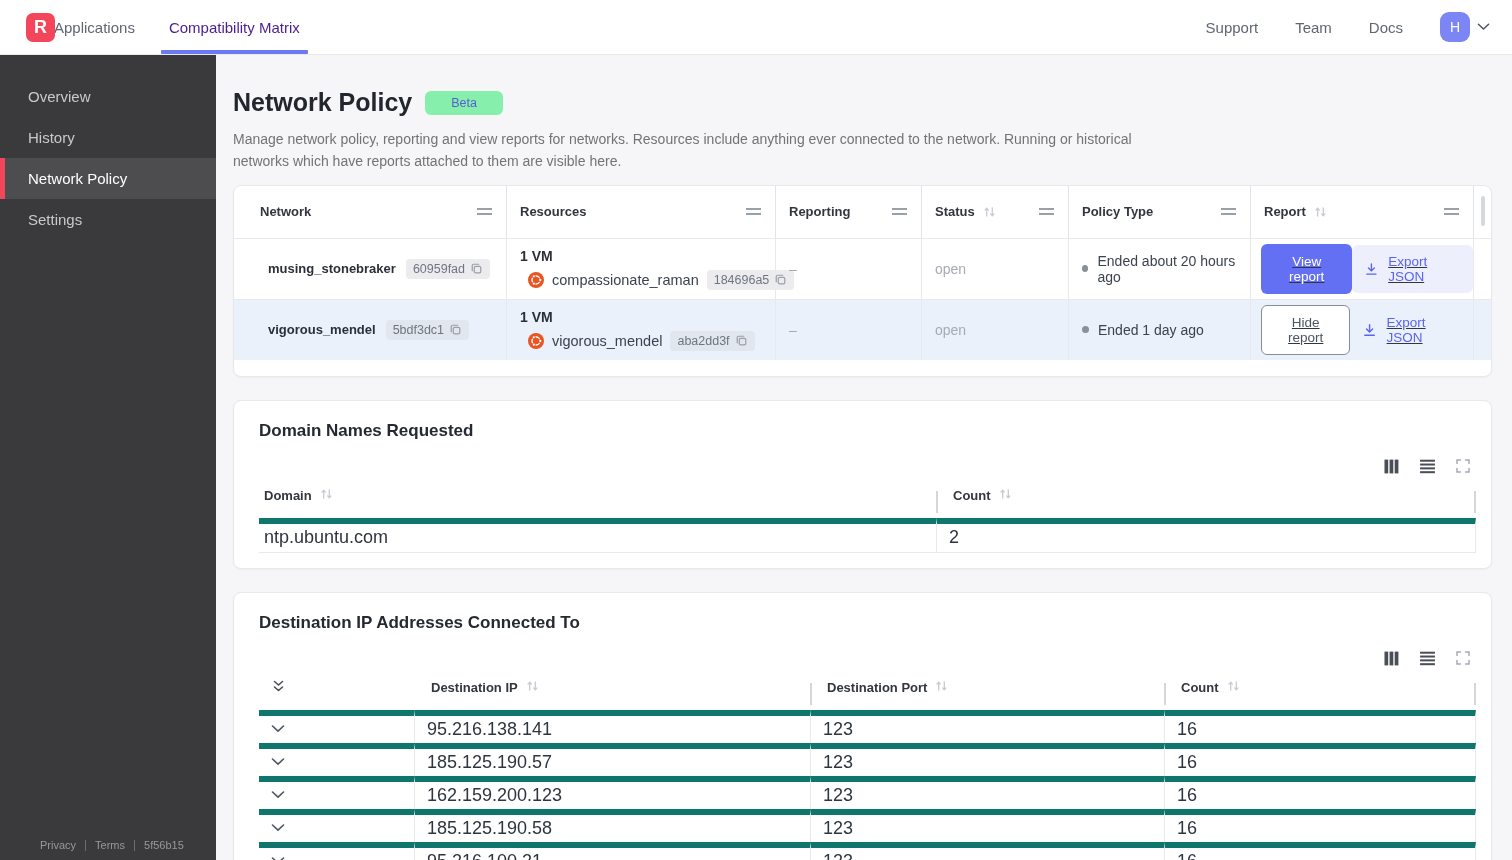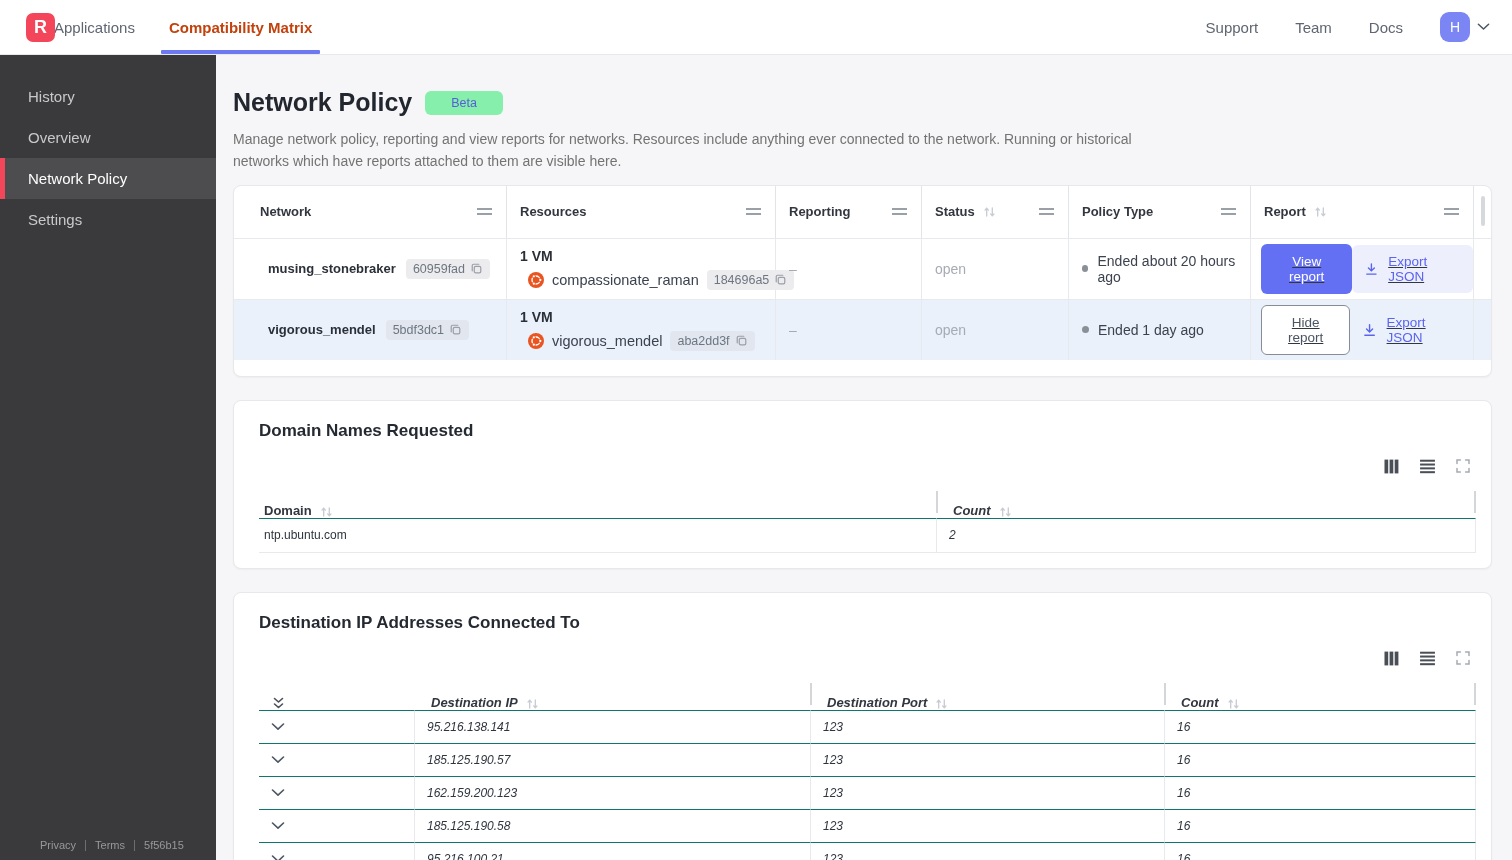--- a/index.html
+++ b/index.html
@@ -7,21 +7,21 @@
               font-family:"Liberation Sans", sans-serif; color:#32363e; }
 
   
   .navbar { position:relative; height:55px; background:#fff; border-bottom:1px solid #e7e8ea;
             display:flex; align-items:center; }
   .logo { position:absolute; left:26px; top:13px; width:29px; height:29px; background:#f4465a;
           border-radius:7px; color:#fff; font-weight:bold; font-size:18px;
           display:flex; align-items:center; justify-content:center; cursor:pointer; }
   .nav-tabs { display:flex; align-items:center; gap:34px; margin-left:54px; }
   .nav-tab { font-size:15px; color:#5f6671; cursor:pointer; padding:18px 0; }
-  .nav-tab.active { color:#c2410c; font-weight:bold; position:relative; }
+  .nav-tab.active { color:#4c1d95; font-weight:normal; position:relative; }
   .nav-tab.active::after { content:""; position:absolute; left:-8px; right:-8px; bottom:0;
                            height:4px; background:#6d79f0; border-radius:1px; }
   .nav-right { margin-left:auto; display:flex; align-items:center; gap:37px; padding-right:22px; }
   .nav-link { font-size:15px; color:#5f6671; cursor:pointer; }
   .avatar-wrap { display:flex; align-items:center; gap:7px; cursor:pointer; }
   .avatar { width:30px; height:30px; border-radius:9px; background:#7b85f4; color:#fff;
             font-size:14px; display:flex; align-items:center; justify-content:center; }
 
   
   .sidebar { position:fixed; left:0; top:55px; width:216px; height:805px; background:#3a3a3c;
@@ -82,35 +82,35 @@
                   background:#d7d8dc; border-radius:2px; cursor:pointer; }
 
   
   .card-sect { margin-top:23px; padding:20px 20px 15px 25px; }
   .sect-title { font-size:17px; font-weight:bold; color:#252a32; }
   .tools { display:flex; justify-content:flex-end; align-items:center; gap:19px; margin-top:17px; }
   .tool { cursor:pointer; display:inline-flex; }
 
   .g-dom { display:grid; grid-template-columns:677px 540px; }
   .g-ip  { display:grid; grid-template-columns:155px 396px 354px 312px; }
-  .t-h { height:30px; display:flex; align-items:flex-end; padding-left:5px;
+  .t-h { height:30px; display:flex; align-items:flex-start; padding-left:5px;
          font-size:13px; font-weight:bold; color:#32363e; position:relative; }
   .t-h.bar::before { content:""; position:absolute; left:0; top:3px; height:22px; width:2px; background:#d4d6da; }
   .t-h.endbar::after { content:""; position:absolute; right:0; top:3px; height:22px; width:2px; background:#d4d6da; }
-  .t-c { height:35px; display:flex; align-items:center; padding-left:5px; font-size:12px; color:#2f353e;
-         border-top:1px solid #0f766e; }
+  .t-c { height:35px; display:flex; align-items:center; padding-left:5px; font-size:18px; color:#2f353e;
+         border-top:6px solid #0f766e; }
   .t-c.vline { border-left:1px solid #e8e9ed; }
   .t-c.endline { border-right:1px solid #e8e9ed; }
   .g-dom .t-c { border-bottom:1px solid #e8e9ed; }
   .dom-table { margin-top:13px; }
   .ip-table  { margin-top:13px; }
   .g-ip .t-c { height:33px; }
   .exp-h { padding-left:12px; }
   .exp-c { padding-left:12px; cursor:pointer; }
-  .pl12 { padding-left:12px;font-style:italic; }
+  .pl12 { padding-left:12px; }
 
   .ic { display:inline-block; vertical-align:middle; }
 </style>
 </head>
 <body>
 
 <svg width="0" height="0" style="position:absolute">
   <defs>
     <symbol id="i-copy" viewBox="0 0 14 14">
       <rect x="4.6" y="4.6" width="7" height="7" rx="1.5" fill="none" stroke="#9aa0a8" stroke-width="1.3"></rect>
@@ -188,22 +188,22 @@
       <span class="avatar">H</span>
       <svg class="ic" width="13" height="8">
           <use href="#i-chev"></use>
         </svg>
     </span>
   </div>
 </header>
 
 <aside class="sidebar">
   <div class="side-list">
+    <div class="side-item">Overview</div>
     <div class="side-item">History</div>
-    <div class="side-item">Overview</div>
     <div class="side-item active">Network Policy</div>
     <div class="side-item">Settings</div>
   </div>
   <div class="side-footer">
     <a>Privacy</a>
     <span class="sep"></span>
     <a>Terms</a>
     <span class="sep"></span>
     <span>5f56b15</span>
   </div>

